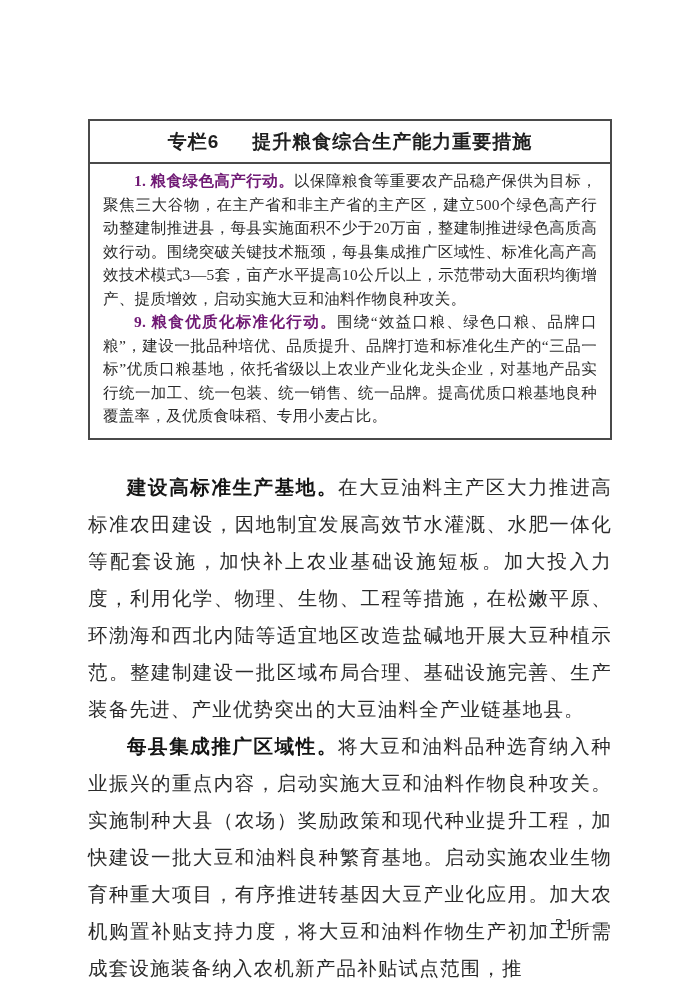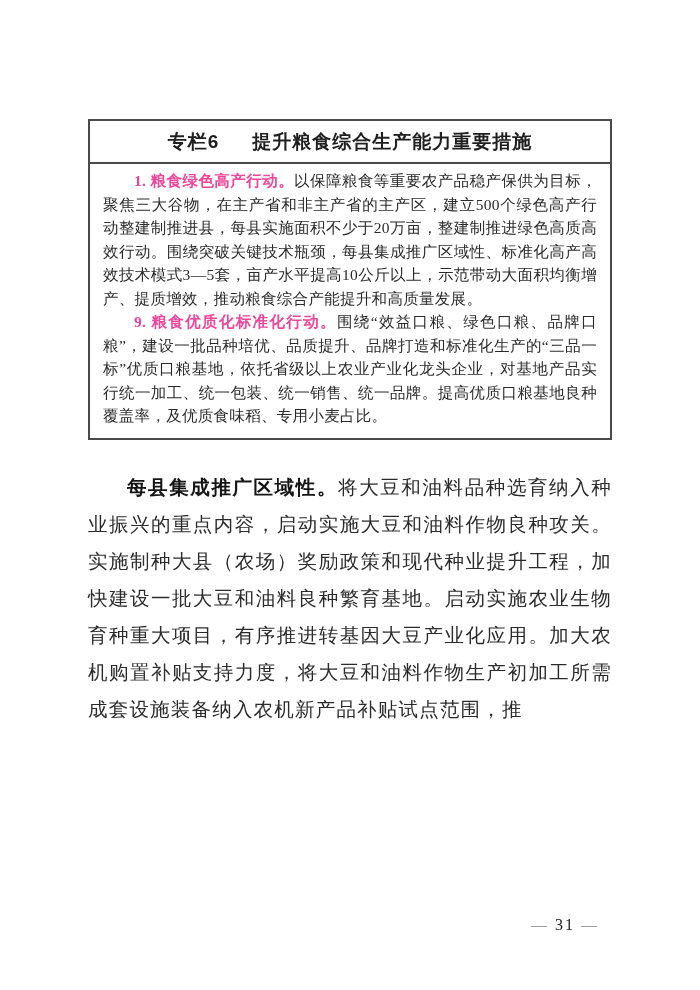--- a/index.html
+++ b/index.html
@@ -49,21 +49,21 @@
     font-size: 15.5px;
     line-height: 23.5px;
     letter-spacing: 0.3px;
     text-align: justify;
     text-justify: inter-ideograph;
     text-indent: 2em;
     color: #2a2a2a;
   }
   .panel-body .lead {
     font-weight: bold;
-    color: #ec4899;
+    color: #701a75;
   }
   
   .section-heading {
     margin-top: 23px;
     text-align: center;
     font-family: "Liberation Sans", "DejaVu Sans", sans-serif;
     font-weight: bold;
     font-size: 19.5px;
     letter-spacing: 1.5px;
     color: #1a1a1a;
@@ -108,27 +108,28 @@
 <body>
 
 <div class="page">
   <div class="content">
 
     <div class="panel">
       <div class="panel-title">
         <span>专栏6</span><span class="title-text">提升粮食综合生产能力重要措施</span>
       </div>
       <div class="panel-body">
-        <p><span class="lead">1. 粮食绿色高产行动。</span><span>以保障粮食等重要农产品稳产保供为目标，聚焦三大谷物，在主产省和非主产省的主产区，建立500个绿色高产行动整建制推进县，每县实施面积不少于20万亩，整建制推进绿色高质高效行动。围绕突破关键技术瓶颈，每县集成推广区域性、标准化高产高效技术模式3—5套，亩产水平提高10公斤以上，示范带动大面积均衡增产、提质增效，推动粮食综合产能提升和高质量发展。</span></p>
+        <p><span class="lead">1. 粮食绿色高产行动。</span><span>以保障粮食等重要农产品稳产保供为目标，聚焦三大谷物，在主产省和非主产省的主产区，建立500个绿色高产行动整建制推进县，每县实施面积不少于20万亩，整建制推进绿色高质高效行动。围绕突破关键技术瓶颈，每县集成推广区域性、标准化高产高效技术模式3—5套，亩产水平提高10公斤以上，示范带动大面积均衡增产、提质增效，启动实施大豆和油料作物良种攻关。</span></p>
         <p><span class="lead">9. 粮食优质化标准化行动。</span><span>围绕“效益口粮、绿色口粮、品牌口粮”，建设一批品种培优、品质提升、品牌打造和标准化生产的“三品一标”优质口粮基地，依托省级以上农业产业化龙头企业，对基地产品实行统一加工、统一包装、统一销售、统一品牌。提高优质口粮基地良种覆盖率，及优质食味稻、专用小麦占比。</span></p>
       </div>
     </div>
 
 
     <div class="body-text">
+      <p><span class="lead">建设高标准生产基地。</span><span>在大豆油料主产区大力推进高标准农田建设，因地制宜发展高效节水灌溉、水肥一体化等配套设施，加快补上农业基础设施短板。加大投入力度，利用化学、物理、生物、工程等措施，在松嫩平原、环渤海和西北内陆等适宜地区改造盐碱地开展大豆种植示范。整建制建设一批区域布局合理、基础设施完善、生产装备先进、产业优势突出的大豆油料全产业链基地县。</span></p>
       <p><span class="lead">每县集成推广区域性。</span><span>将大豆和油料品种选育纳入种业振兴的重点内容，启动实施大豆和油料作物良种攻关。实施制种大县（农场）奖励政策和现代种业提升工程，加快建设一批大豆和油料良种繁育基地。启动实施农业生物育种重大项目，有序推进转基因大豆产业化应用。加大农机购置补贴支持力度，将大豆和油料作物生产初加工所需成套设施装备纳入农机新产品补贴试点范围，推</span></p>
     </div>
 
   </div>
 
   <div class="footer">
     <span class="dash">—</span><span>31</span><span class="dash">—</span>
   </div>
 </div>
 

